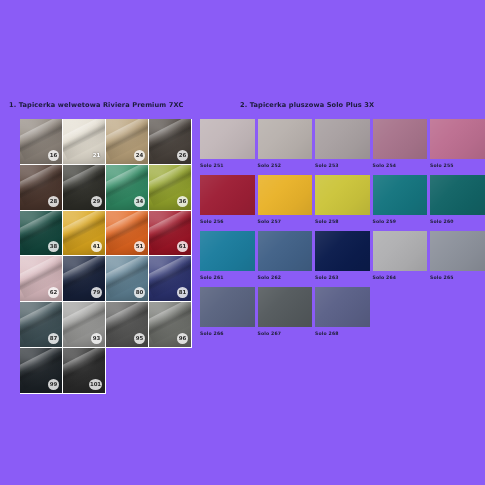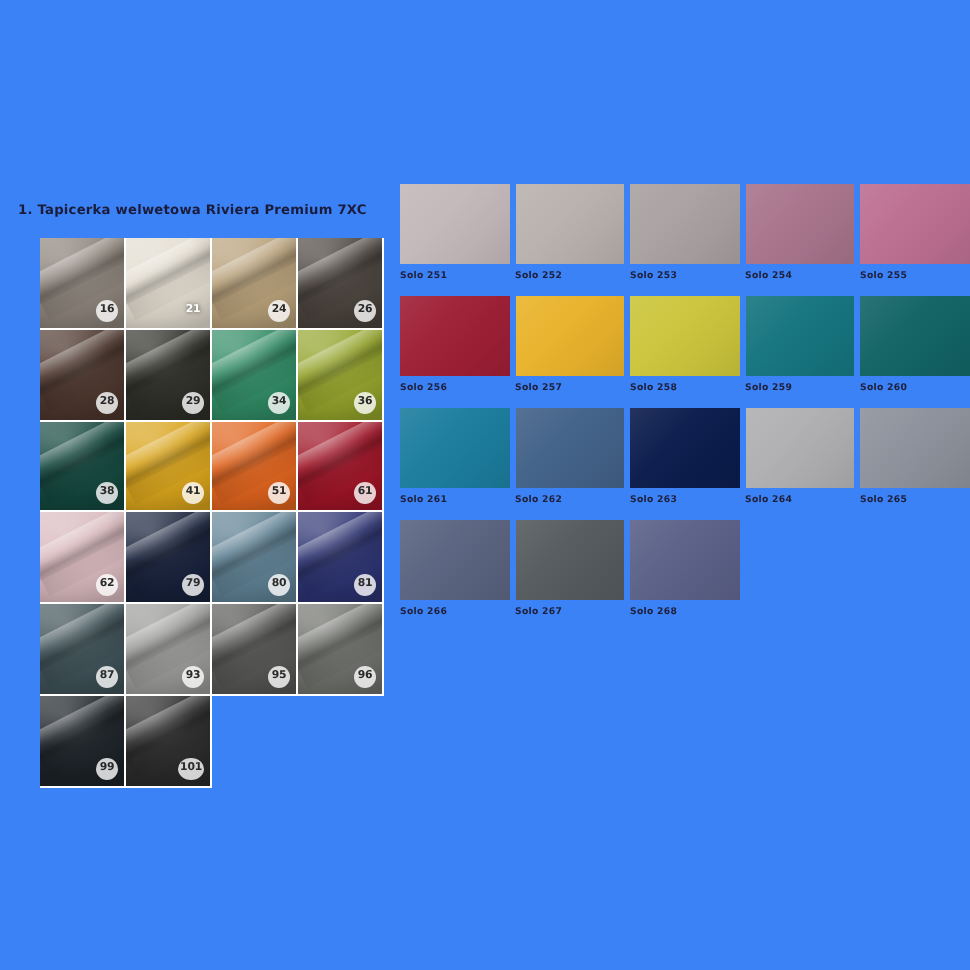--- a/index.html
+++ b/index.html
@@ -15,21 +15,21 @@
     font-family: "DejaVu Sans", "Liberation Sans", sans-serif;
     overflow: hidden;
     position: relative;
   }
 
   #page {
     position: absolute;
     left: 0; top: 0;
     width: 485px;
     height: 485px;
-    background: #3b82f6;
+    background: #8b5cf6;
   }
 
   
   .section-title {
     font-size: 6.6px;
     font-weight: bold;
     color: #1b1b3a;
     letter-spacing: 0.12px;
     white-space: nowrap;
     line-height: 1;
@@ -323,20 +323,23 @@
           <div class="fabric" style="background: rgb(42, 42, 42);"></div>
           <div class="fold-a"></div>
           <div class="fold-b"></div>
           <div class="sheen"></div>
           <div class="badge">101</div>
         </div>
       </div>
   </section>
 
   <section id="panel-plush">
+    <div class="title-row">
+      <span class="section-title">2. Tapicerka pluszowa Solo Plus 3X</span>
+    </div>
     <div class="plush-grid" id="plush-grid">
         <div class="plush-item">
           <div class="plush-swatch" style="background: rgb(195, 184, 186);">
             <div class="tex"></div>
           </div>
           <div class="plush-label">Solo 251</div>
         </div>
         <div class="plush-item">
           <div class="plush-swatch" style="background: rgb(185, 178, 174);">
             <div class="tex"></div>

